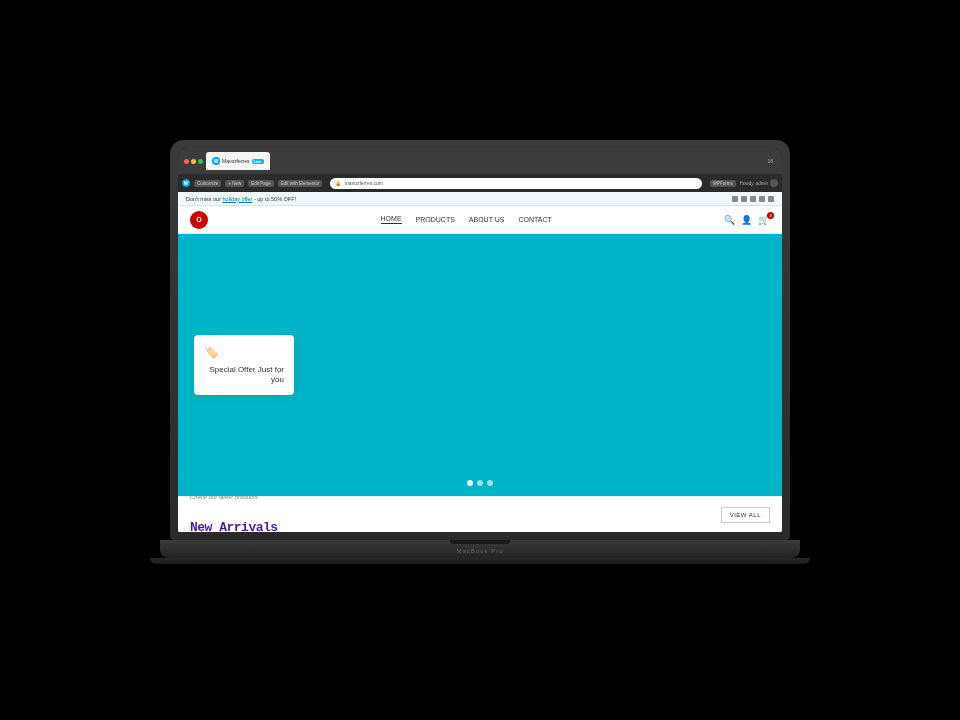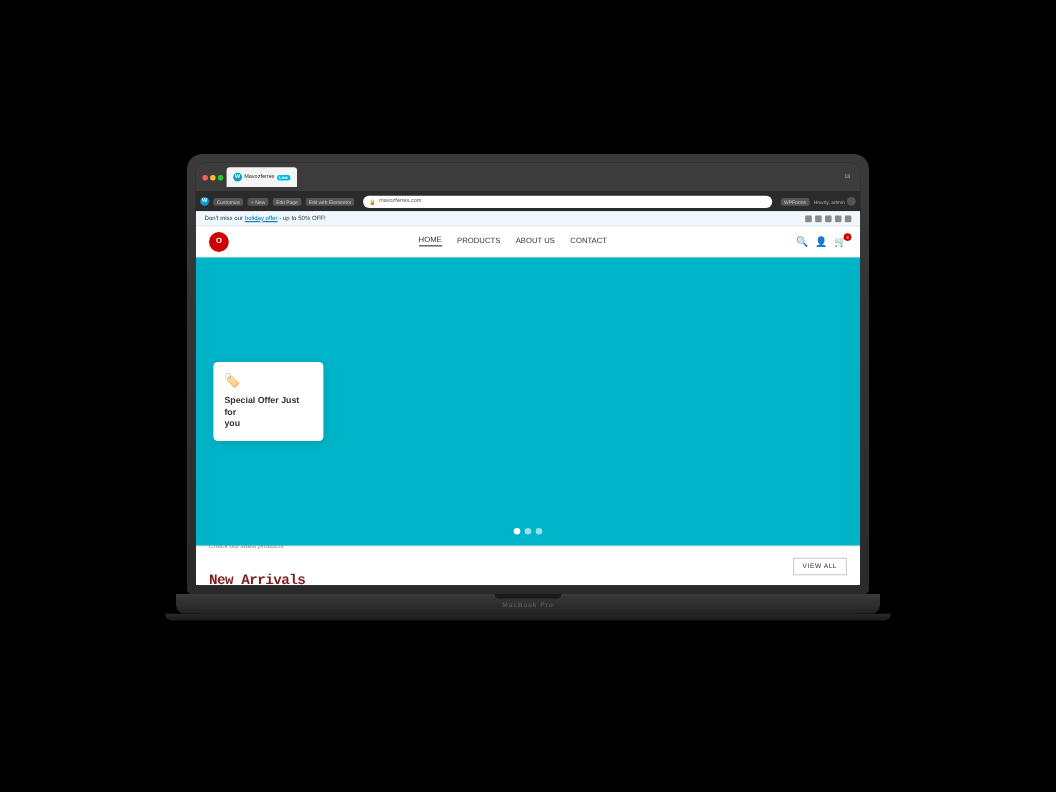--- a/index.html
+++ b/index.html
@@ -240,23 +240,24 @@
     }
 
     .offer-icon {
       font-size: 12px;
       color: #0073aa;
       margin-bottom: 6px;
     }
 
     .offer-title {
       font-size: 8px;
-      font-weight: 700;
+      font-weight: 400;
       color: #333;
       line-height: 1.3;
+      text-align: right;
     }
 
     .slider-dots {
       position: absolute;
       bottom: 10px;
       left: 50%;
       transform: translateX(-50%);
       display: flex;
       gap: 4px;
     }
@@ -286,21 +287,21 @@
 
     .section-label {
       font-size: 6px;
       color: #888;
       font-style: italic;
     }
 
     .section-title {
       font-size: 13px;
       font-weight: 700;
-      color: #7f1d1d;
+      color: #4c1d95;
       font-family: 'Courier New', monospace;
       letter-spacing: -0.5px;
       margin-top: 20px;
     }
 
     .view-all-btn {
       background: #fff;
       border: 1px solid #ccc;
       padding: 4px 8px;
       font-size: 6px;

